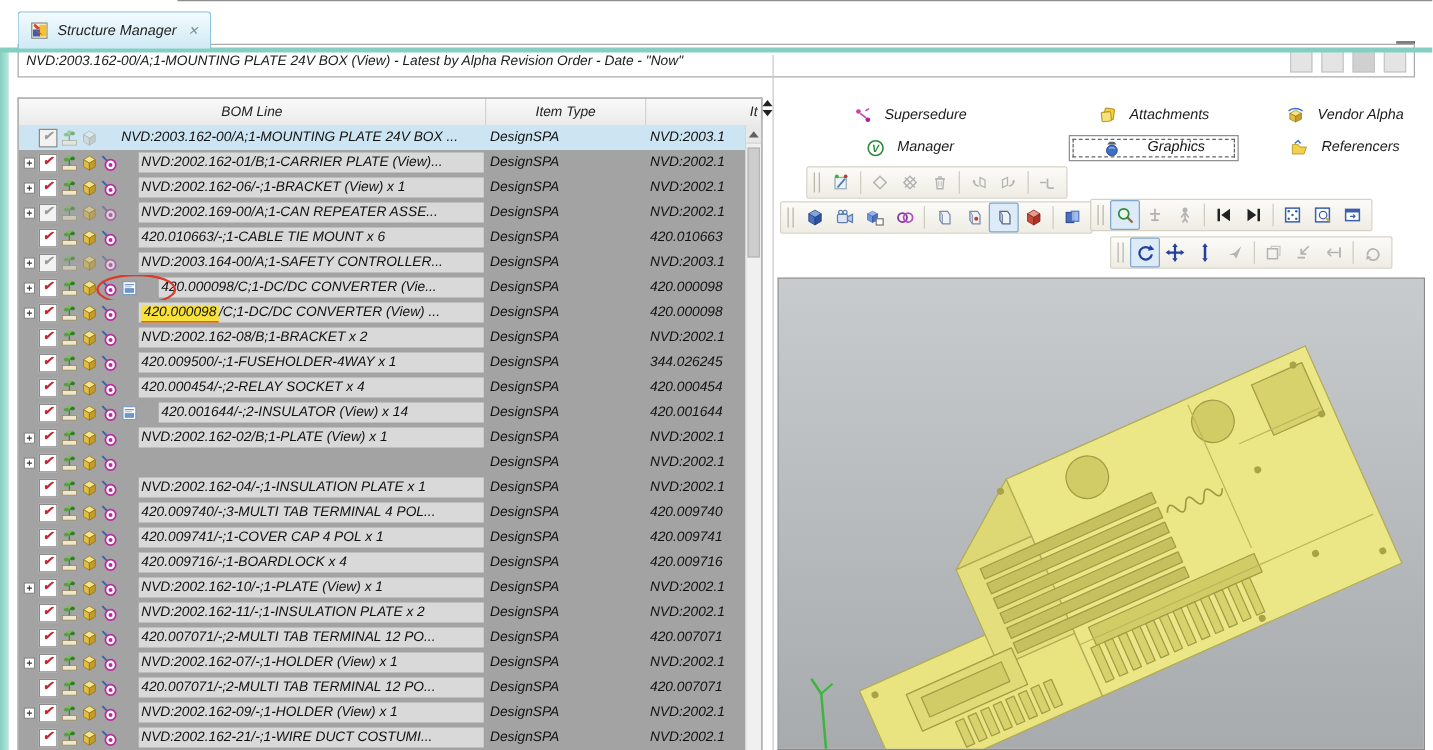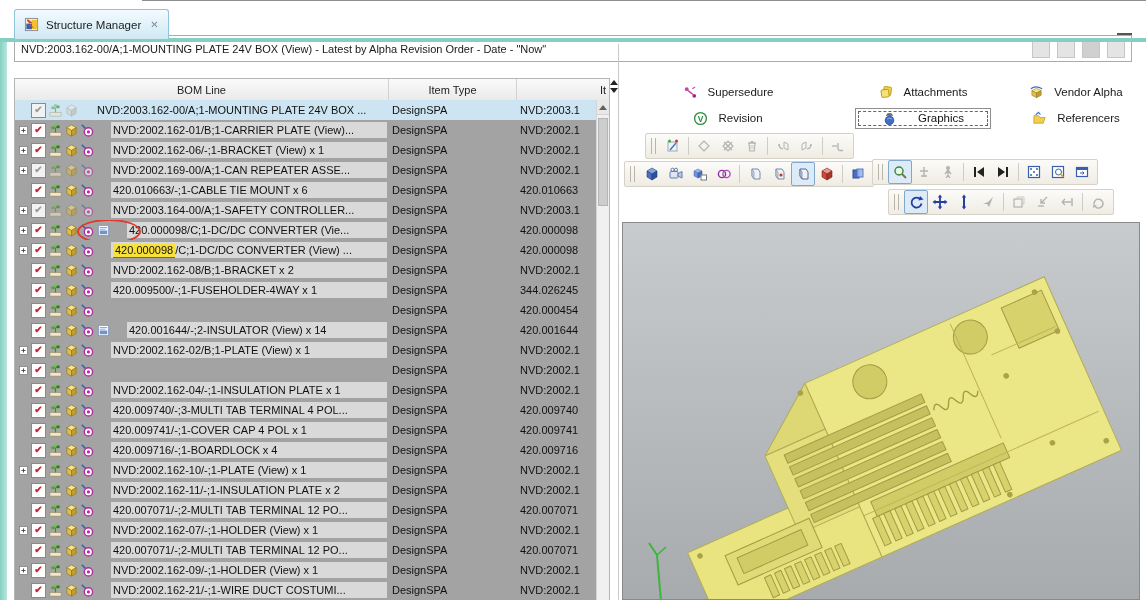--- a/index.html
+++ b/index.html
@@ -1,18 +1,18 @@
 <!DOCTYPE html>
 <html><head>
 <meta charset="utf-8">
 <style>
   html,body{margin:0;padding:0;}
   body{width:1146px;height:600px;overflow:hidden;background:#fff;
        font-family:"Liberation Sans",sans-serif;font-size:11px;color:#111;}
-  #app{position:relative;width:1146px;height:600px;}
+  #app{position:relative;width:1146px;height:600px;font-style:italic;}
 
   
   .topline{position:absolute;top:0;left:142px;right:0;height:1px;background:#8e8e8e;}
   .winctrl{position:absolute;top:33px;right:14px;display:flex;gap:14px;}
   .wbtn{width:16px;height:13px;position:relative;cursor:default;}
   .wbtn .bar{position:absolute;left:2px;right:2px;top:5px;height:2px;background:#555;}
   .wbtn .box{position:absolute;left:1px;top:0;width:13px;height:12px;border:1px solid #555;}
   .wbtn .box:before{content:"";position:absolute;left:0;right:0;top:0;height:3px;background:#555;}
 
   .tab{position:absolute;left:14px;top:9px;height:29px;padding:0 9px;display:flex;align-items:center;gap:6px;
@@ -512,20 +512,21 @@
                 <polygon points="13,5 8,8 8,14 13,11" fill="#c49c2d" stroke="#8a7014" stroke-width=".6"></polygon>
               </svg>
             </span>
             <span class="ic">
               <svg viewBox="0 0 16 16">
                 <line x1="2" y1="2" x2="6.5" y2="6.5" stroke="#3a5fae" stroke-width="1.6"></line>
                 <circle cx="9" cy="9.5" r="4.4" fill="#fff" stroke="#b82aa0" stroke-width="1.5"></circle>
                 <circle cx="9" cy="9.5" r="1.7" fill="#b82aa0"></circle>
               </svg>
             </span>
+            <span class="txt">420.000454/-;2-RELAY SOCKET x 4</span>
           </div>
           <div class="c2">DesignSPA</div>
           <div class="c3">420.000454</div>
         </div>
         <div class="row">
           <div class="c1">
             <span class="exp"></span>
             <span class="cb r">✔</span>
             <span class="ic">
               <svg viewBox="0 0 16 16">
@@ -1053,21 +1054,21 @@
         </span>
         <span>Vendor Alpha</span>
       </div>
       <div class="link">
         <span class="ic">
           <svg viewBox="0 0 16 16">
             <circle cx="8" cy="8" r="6.3" fill="#fff" stroke="#2f8a3c" stroke-width="1.4"></circle>
             <text x="8" y="11.4" font-size="9" font-weight="bold" fill="#2f8a3c" text-anchor="middle" font-family="Liberation Sans,sans-serif">V</text>
           </svg>
         </span>
-        <span>Revision</span>
+        <span>Manager</span>
       </div>
       <div class="linkbox">
         <span class="ic">
           <svg viewBox="0 0 16 16">
             <path d="M4 5 h8 l-2 -2.5 h-4 z" fill="#5a6570"></path>
             <circle cx="8" cy="10" r="4.6" fill="#3f6fc4" stroke="#26479c" stroke-width=".8"></circle>
             <path d="M5.5 8.5 a4 4 0 0 1 5 0" stroke="#9db8e8" fill="none"></path>
           </svg>
         </span>
         <span>Graphics</span>

